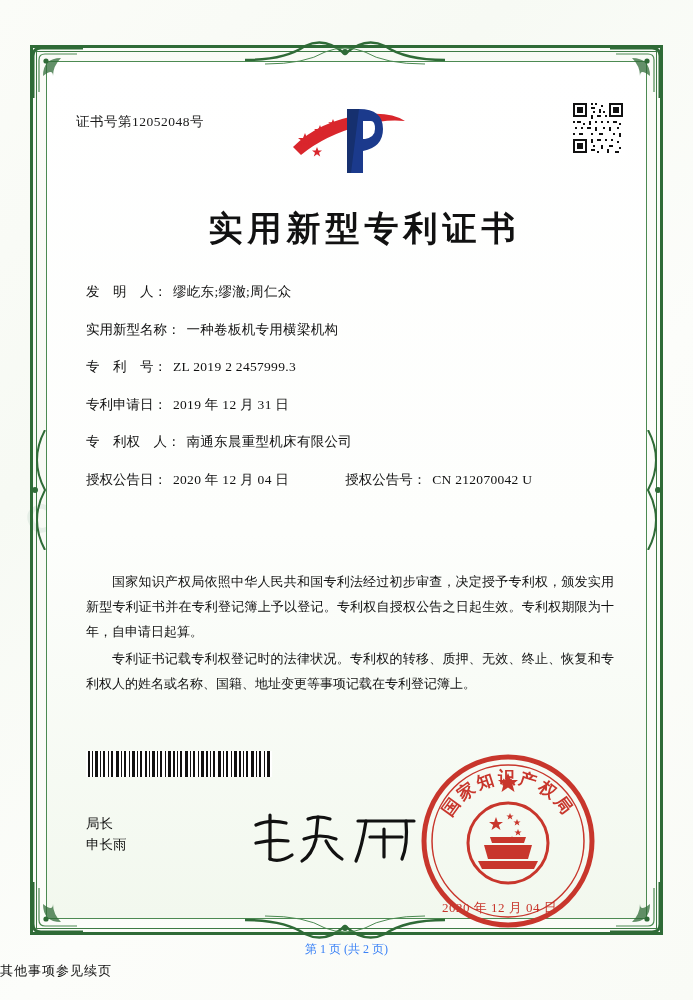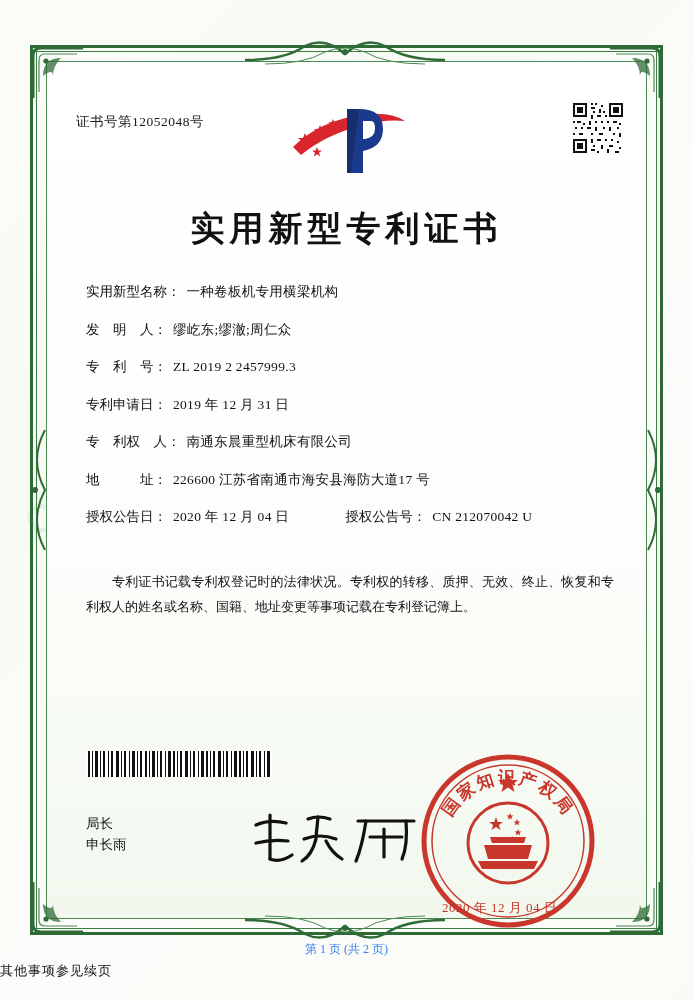--- a/index.html
+++ b/index.html
@@ -153,20 +153,21 @@
     position: absolute;
     left: 0;
     top: 145px;
     width: 601px;
     text-align: center;
     font-size: 34px;
     font-weight: bold;
     letter-spacing: 5px;
     color: #111;
     font-family: "Liberation Serif", serif;
+    padding-left: 18px;
   }
 
   .fields {
     position: absolute;
     left: 40px;
     top: 222px;
     width: 530px;
   }
   .field-row {
     display: flex;
@@ -427,54 +428,51 @@
         <path d="M58 6 L70 6 Q94 6 94 26 Q94 44 74 48 L74 70 L58 70 Z" fill="#1b3a8c"></path>
         <path d="M74 18 L82 18 Q86 18 86 26 Q86 34 76 36 L74 36 Z" fill="#ffffff"></path>
         <path d="M58 6 L70 6 L62 70 L58 70 Z" fill="#16306f"></path>
       </svg>
     </div>
 
     <div class="title">实用新型专利证书</div>
 
     <div class="fields">
       <div class="field-row">
+        <span class="field-label">发　明　人：</span>
+        <span class="field-value">缪屹东;缪澈;周仁众</span>
+      </div>
+      <div class="field-row">
         <span class="field-label">实用新型名称：</span>
         <span class="field-value">一种卷板机专用横梁机构</span>
-      </div>
-      <div class="field-row">
-        <span class="field-label">发　明　人：</span>
-        <span class="field-value">缪屹东;缪澈;周仁众</span>
       </div>
       <div class="field-row">
         <span class="field-label">专　利　号：</span>
         <span class="field-value">ZL 2019 2 2457999.3</span>
       </div>
       <div class="field-row">
         <span class="field-label">专利申请日：</span>
         <span class="field-value">2019 年 12 月 31 日</span>
       </div>
       <div class="field-row">
         <span class="field-label">专　利权　人：</span>
         <span class="field-value">南通东晨重型机床有限公司</span>
       </div>
-      <div class="field-row">
-        <span class="field-label">地　　　址：</span>
-        <span class="field-value">226600 江苏省南通市海安县海防大道17 号</span>
-      </div>
       <div class="field-row two-col">
         <span class="field-label">授权公告日：</span>
         <span class="field-value">2020 年 12 月 04 日</span>
         <span class="second">
           <span class="field-label">授权公告号：</span>
           <span class="field-value">CN 212070042 U</span>
         </span>
       </div>
     </div>
 
     <div class="paragraphs">
+      <p>国家知识产权局依照中华人民共和国专利法经过初步审查，决定授予专利权，颁发实用新型专利证书并在专利登记簿上予以登记。专利权自授权公告之日起生效。专利权期限为十年，自申请日起算。</p>
       <p>专利证书记载专利权登记时的法律状况。专利权的转移、质押、无效、终止、恢复和专利权人的姓名或名称、国籍、地址变更等事项记载在专利登记簿上。</p>
     </div>
 
     <div class="barcode">
       <svg width="186" height="26" viewBox="0 0 186 26" shape-rendering="crispEdges">
         <rect width="186" height="26" fill="#ffffff"></rect>
         <g fill="#111">
           <rect x="2" y="0" width="2" height="26"></rect>
             <rect x="6" y="0" width="1" height="26"></rect>
           <rect x="9" y="0" width="3" height="26"></rect>

